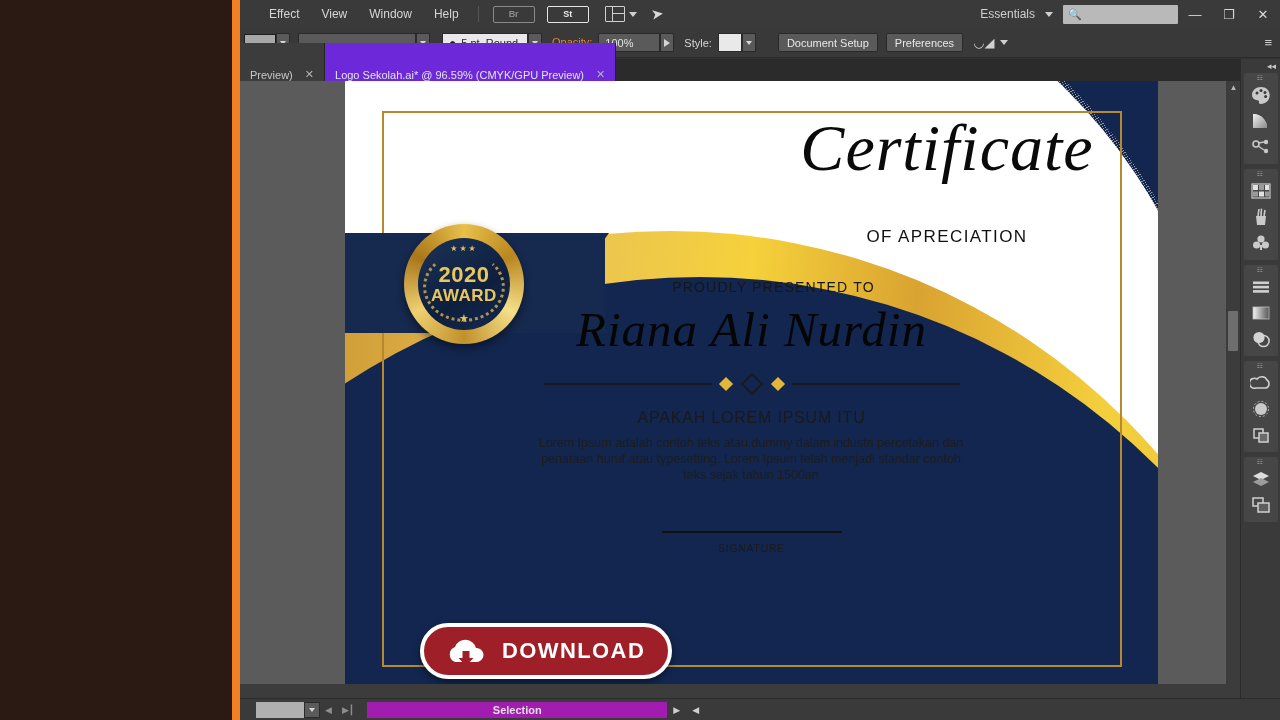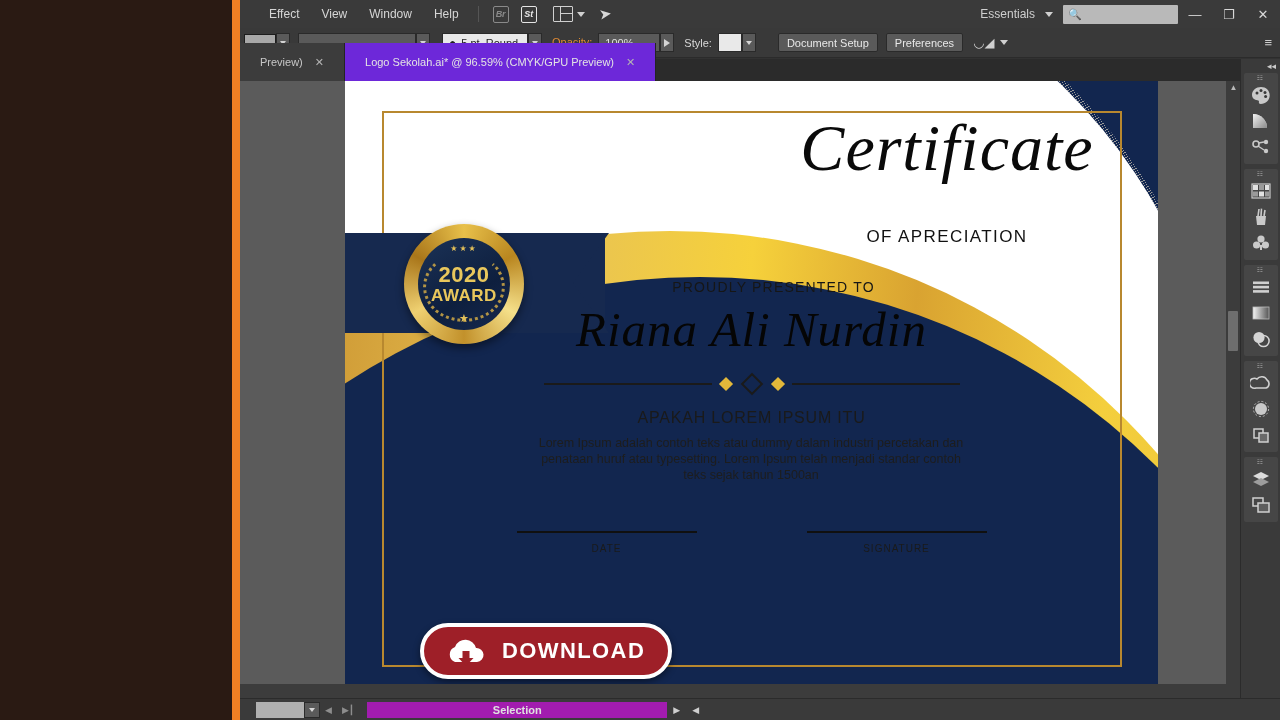--- a/index.html
+++ b/index.html
@@ -91,24 +91,24 @@
     background: #3a3a3a;
     display: flex; align-items: center;
   }
   .menu-item {
     color: #d6d6d6; font-size: 12px;
     padding: 0 11px; height: 28px; line-height: 28px;
     cursor: default;
   }
   .mb-div { width: 1px; height: 16px; background: #555; margin: 0 8px; }
   .mb-icon {
-    width: 16px; height: 17px; margin: 18px 6px;
+    width: 42px; height: 17px; margin: 18px 6px;
     border: 1px solid #8a8a8a; border-radius: 2px;
     color: #8a8a8a; font-size: 9px; font-weight: bold;
-    display: flex; align-items: center; justify-content: center; font-style: italic;
+    display: flex; align-items: center; justify-content: center;
   }
   .mb-icon.on { border-color: #e4e4e4; color: #e8e8e8; }
   .mb-arrange {
     width: 20px; height: 16px; margin-left: 10px;
     border: 1px solid #d0d0d0; border-radius: 1px;
     display: flex; background: #3a3a3a;
   }
   .mb-arrange i { display:block; border-right:1px solid #d0d0d0; }
   .caret { width:0;height:0;border-left:4px solid transparent;border-right:4px solid transparent;border-top:5px solid #d0d0d0; margin-left:4px; }
   .mb-rocket { margin-left: 14px; color:#d8d8d8; font-size:15px; transform: rotate(-8deg); }
@@ -150,21 +150,21 @@
   .cb-play { width:14px;height:19px;background:#5a5a5a;border:1px solid #2a2a2a;display:flex;align-items:center;justify-content:center;}
   .cb-play .tri { width:0;height:0;border-top:4px solid transparent;border-bottom:4px solid transparent;border-left:6px solid #d5d5d5; }
 
   
   .tabbar {
     position:absolute; left:0; top:59px; right:0; height:22px;
     background:#2b2b2b; display:flex; align-items:flex-end;
   }
   .doc-tab {
     height:38px; background:#3c3c3c; color:#c8c8c8; font-size:11px;
-    display:flex; align-items:center; padding:0 20px; gap:12px;
+    display:flex; align-items:flex-end; padding:0 10px; gap:12px;
     border-right:1px solid #242424;
   }
   .doc-tab.active { background:#6d28d9; color:#e4e4e4; }
   .tab-x { color:#b4b4b4; font-size:11px; }
 
   
   .rdock {
     position:absolute; right:0; top:59px; width:40px; bottom:22px;
     background:#3a3a3a; border-left:1px solid #2b2b2b;
     display:flex; flex-direction:column; align-items:center;
@@ -472,24 +472,20 @@
           <div class="div-dia-s"></div>
           <div class="div-line"></div>
         </div>
 
         <div class="cert-q">APAKAH LOREM IPSUM ITU</div>
         <div class="cert-body">Lorem Ipsum adalah contoh teks atau dummy dalam industri percetakan dan penataan huruf atau typesetting. Lorem Ipsum telah menjadi standar contoh teks sejak tahun 1500an</div>
 
         <div class="sig-wrap">
           <div class="sig-col">
             <div class="sig-line"></div>
-            <div class="sig-cap">DATE</div>
-          </div>
-          <div class="sig-col">
-            <div class="sig-line"></div>
             <div class="sig-cap">SIGNATURE</div>
           </div>
         </div>
 
         <div class="dl-btn">
           <div class="dl-cloud">
             <svg width="44" height="32" viewBox="0 0 44 32">
               <path d="M11 26 A8 8 0 0 1 11 11 A11 11 0 0 1 32 12 A7 7 0 0 1 33 26 Z" fill="#ffffff"></path>
               <rect x="18.5" y="15" width="7" height="8" fill="#9e1f28"></rect>
               <path d="M14.5 22 L29.5 22 L22 30 Z" fill="#9e1f28"></path>

